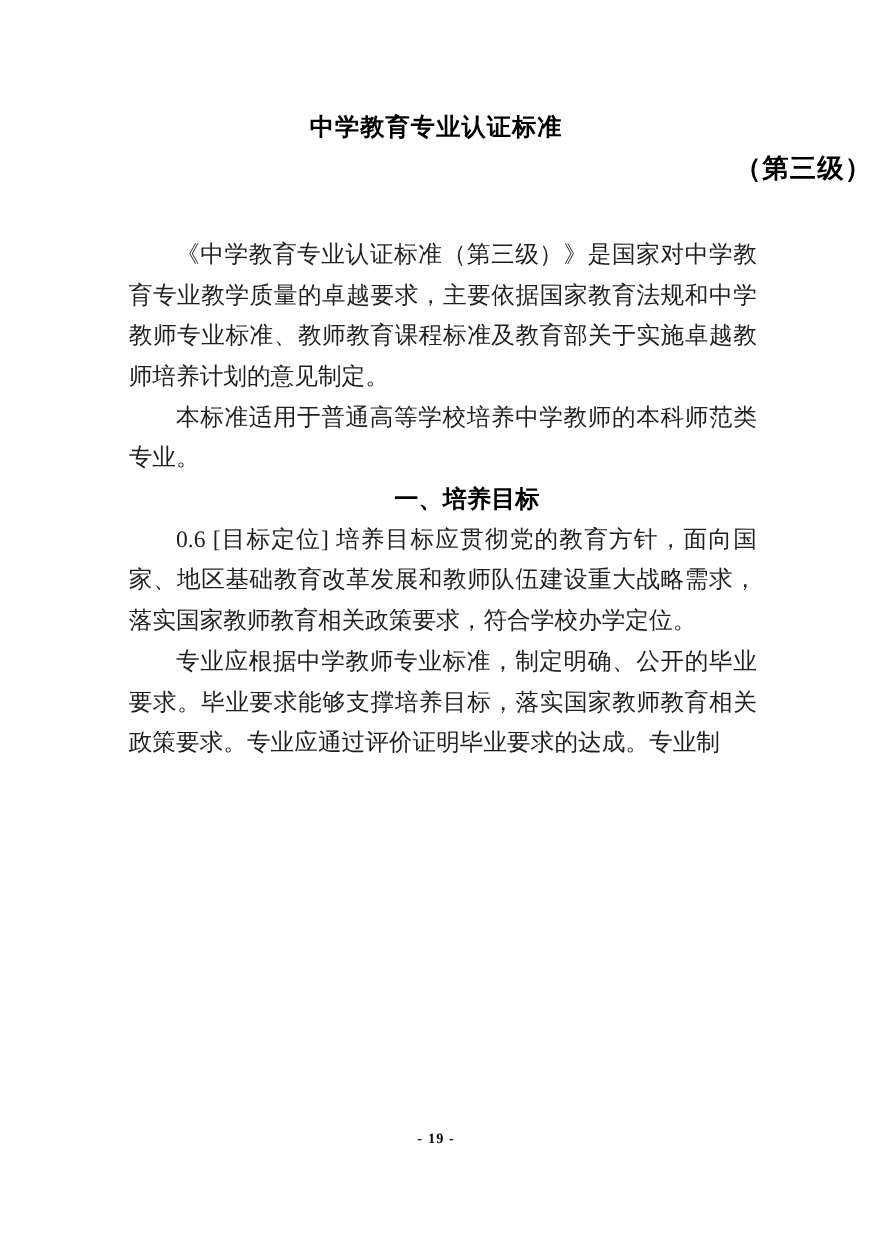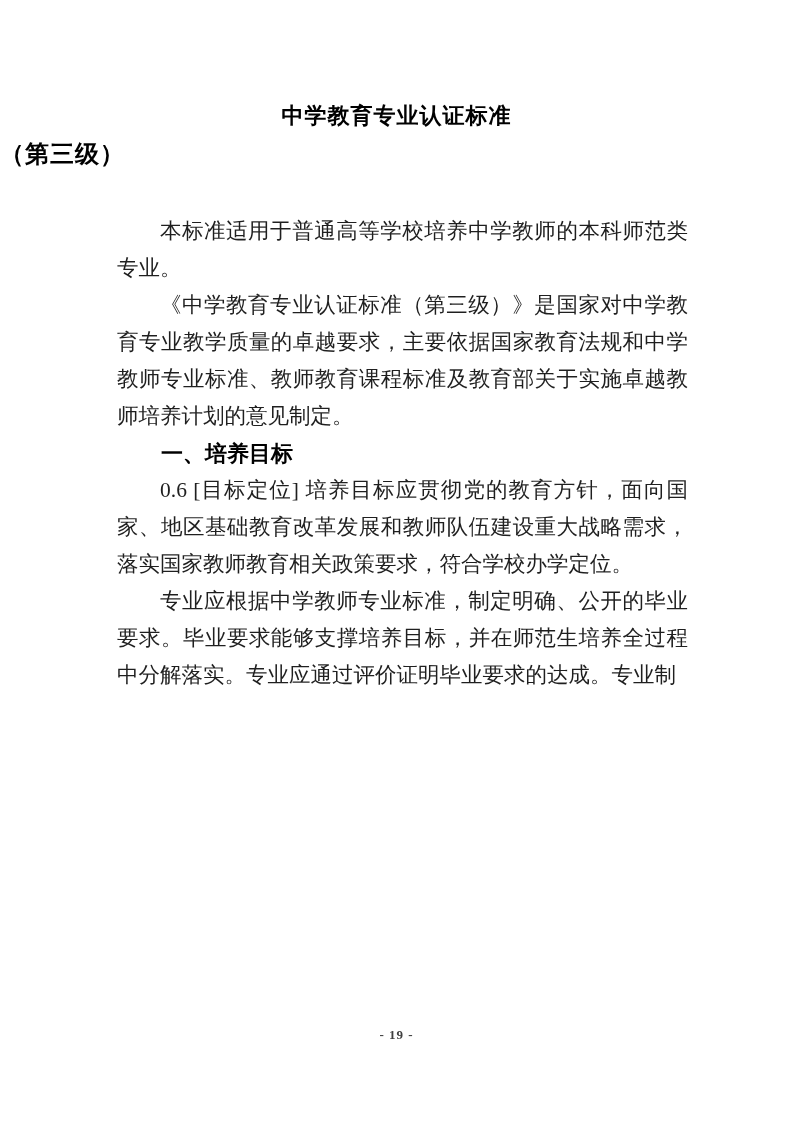--- a/index.html
+++ b/index.html
@@ -27,21 +27,21 @@
     font-size: 22px;
     line-height: 30px;
     color: #000000;
     letter-spacing: 1px;
   }
   .doc-subtitle {
     position: absolute;
     top: 139px;
     left: 0;
     width: 793px;
-    text-align: left;
+    text-align: right;
     font-family: "Liberation Sans", "DejaVu Sans", sans-serif;
     font-weight: 700;
     font-size: 24px;
     line-height: 30px;
     color: #000000;
     letter-spacing: 1px;
   }
   .doc-body {
     position: absolute;
     top: 213px;
@@ -59,48 +59,48 @@
   }
   .doc-body h3 {
     margin: 0;
     padding: 0;
     text-indent: 2em;
     font-family: "Liberation Sans", "DejaVu Sans", sans-serif;
     font-weight: 700;
     font-size: 22px;
     line-height: 37px;
     color: #000000;
-    text-align: left;
+    text-align: center;
   }
   .page-number {
     position: absolute;
     top: 1027px;
     left: 0;
     width: 793px;
     text-align: center;
     font-family: "Liberation Serif", "DejaVu Serif", serif;
     font-weight: 700;
     font-size: 13px;
     line-height: 16px;
-    color: #404040;
+    color: #000000;
     letter-spacing: 1px;
   }
 </style>
 </head>
 <body>
 
 <div class="page">
 
   <div class="doc-title">中学教育专业认证标准</div>
 
   <div class="doc-subtitle">（第三级）</div>
 
   <div class="doc-body">
+    <p>《中学教育专业认证标准（第三级）》是国家对中学教育专业教学质量的卓越要求，主要依据国家教育法规和中学教师专业标准、教师教育课程标准及教育部关于实施卓越教师培养计划的意见制定。</p>
     <p>本标准适用于普通高等学校培养中学教师的本科师范类专业。</p>
-    <p>《中学教育专业认证标准（第三级）》是国家对中学教育专业教学质量的卓越要求，主要依据国家教育法规和中学教师专业标准、教师教育课程标准及教育部关于实施卓越教师培养计划的意见制定。</p>
     <h3>一、培养目标</h3>
     <p>0.6 [目标定位] 培养目标应贯彻党的教育方针，面向国家、地区基础教育改革发展和教师队伍建设重大战略需求，落实国家教师教育相关政策要求，符合学校办学定位。</p>
-    <p>专业应根据中学教师专业标准，制定明确、公开的毕业要求。毕业要求能够支撑培养目标，并在师范生培养全过程中分解落实。专业应通过评价证明毕业要求的达成。专业制</p>
+    <p>专业应根据中学教师专业标准，制定明确、公开的毕业要求。毕业要求能够支撑培养目标，落实国家教师教育相关政策要求。专业应通过评价证明毕业要求的达成。专业制</p>
   </div>
 
   <div class="page-number">- 19 -</div>
 
 </div>
 
 </body></html>

